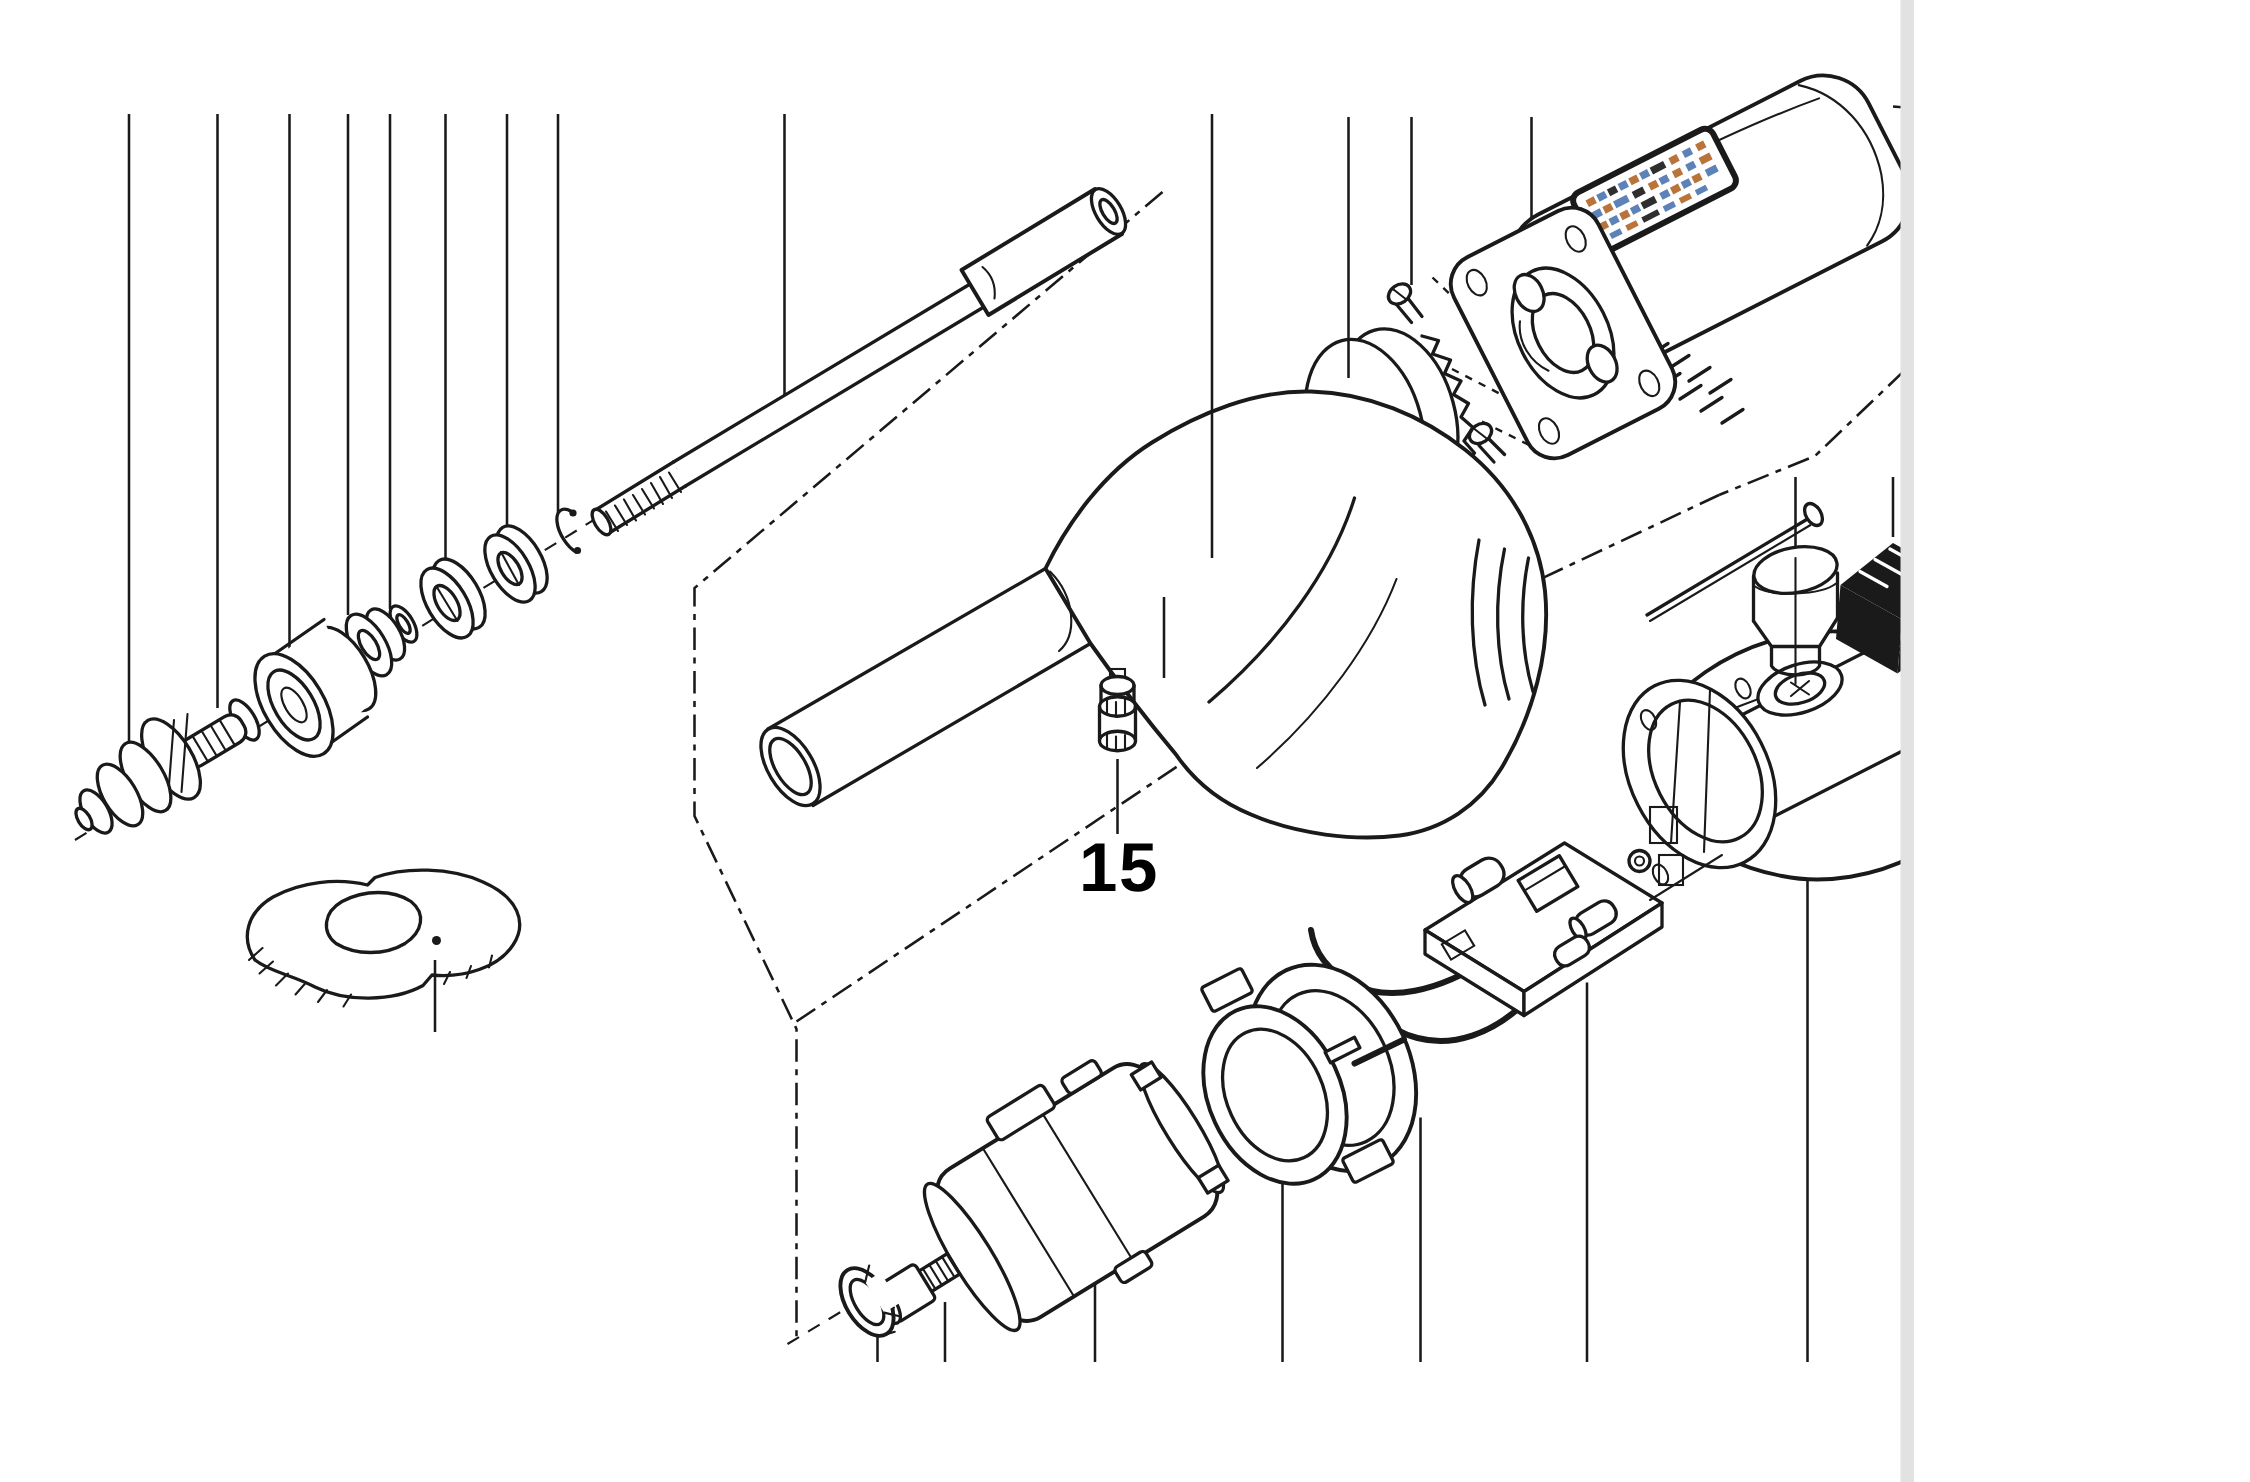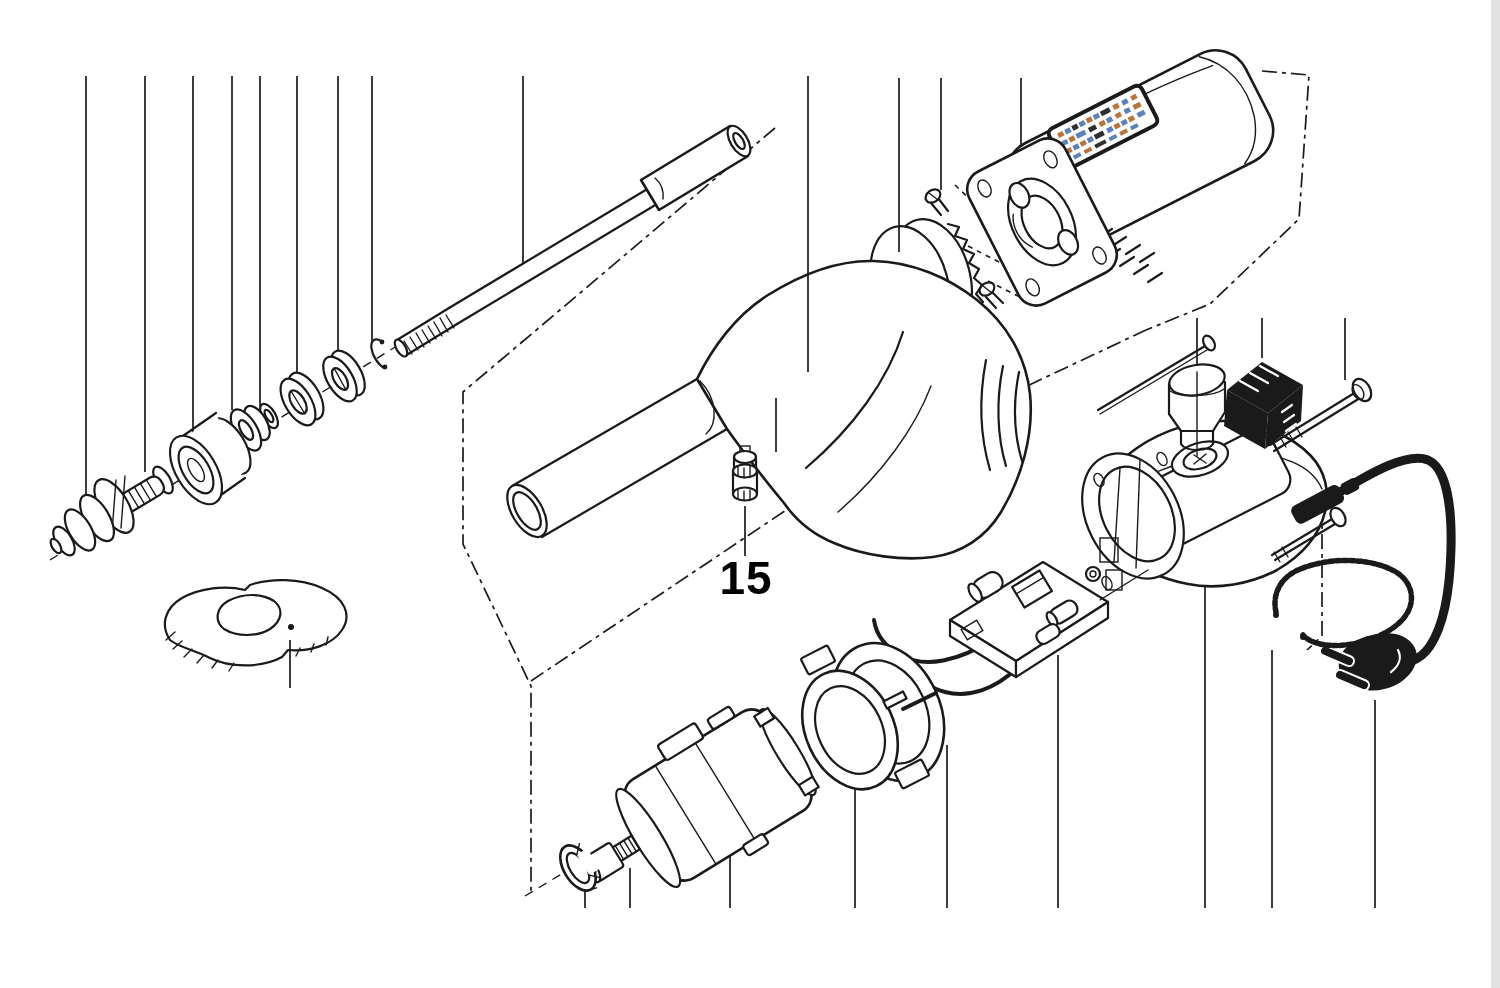--- a/index.html
+++ b/index.html
@@ -1,16 +1,16 @@
 <!DOCTYPE html>
 <html style="--ink: #1a1a1a; --background: #ffffff; --edge-strip: #e2e2e2; --label-orange: #b9743c; --label-blue: #5d82b8; --label-dark: #2f2f2f;"><head>
 <meta charset="utf-8">
 <style>
   html,body{margin:0;padding:0;background:#fff;}
-  #stage{position:relative;width:1500px;height:988px;background:var(--background,#fff);overflow:hidden;
+  #stage{position:relative;width:1276px;height:988px;background:var(--background,#fff);overflow:hidden;
          font-family:"Liberation Sans", sans-serif;text-decoration:underline;}
   svg{position:absolute;left:0;top:0;}
   .fw{fill:#fff;stroke:var(--ink);stroke-width:2.2;stroke-linejoin:round;stroke-linecap:round;}
   .fw25{fill:#fff;stroke:var(--ink);stroke-width:2.6;stroke-linejoin:round;stroke-linecap:round;}
   .ln{fill:none;stroke:var(--ink);stroke-width:2.2;stroke-linejoin:round;stroke-linecap:round;}
   .ln4{fill:none;stroke:var(--ink);stroke-width:4;stroke-linecap:round;}
   .thin{fill:none;stroke:var(--ink);stroke-width:1.4;stroke-linecap:round;}
   .leader{fill:none;stroke:var(--ink);stroke-width:1.7;}
   .dash{fill:none;stroke:var(--ink);stroke-width:1.4;stroke-dasharray:9 7;}
   .dots{fill:none;stroke:var(--ink);stroke-width:1.6;stroke-dasharray:5 5;}

